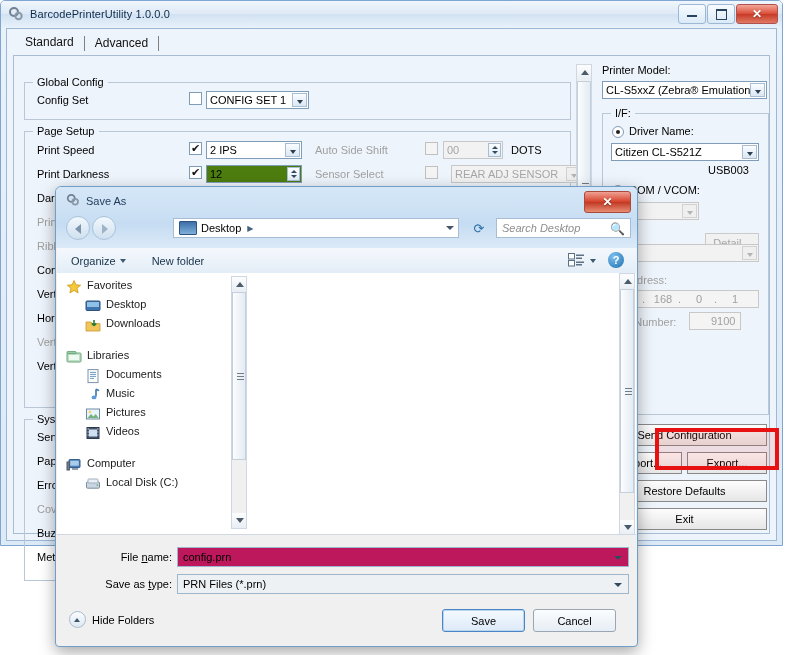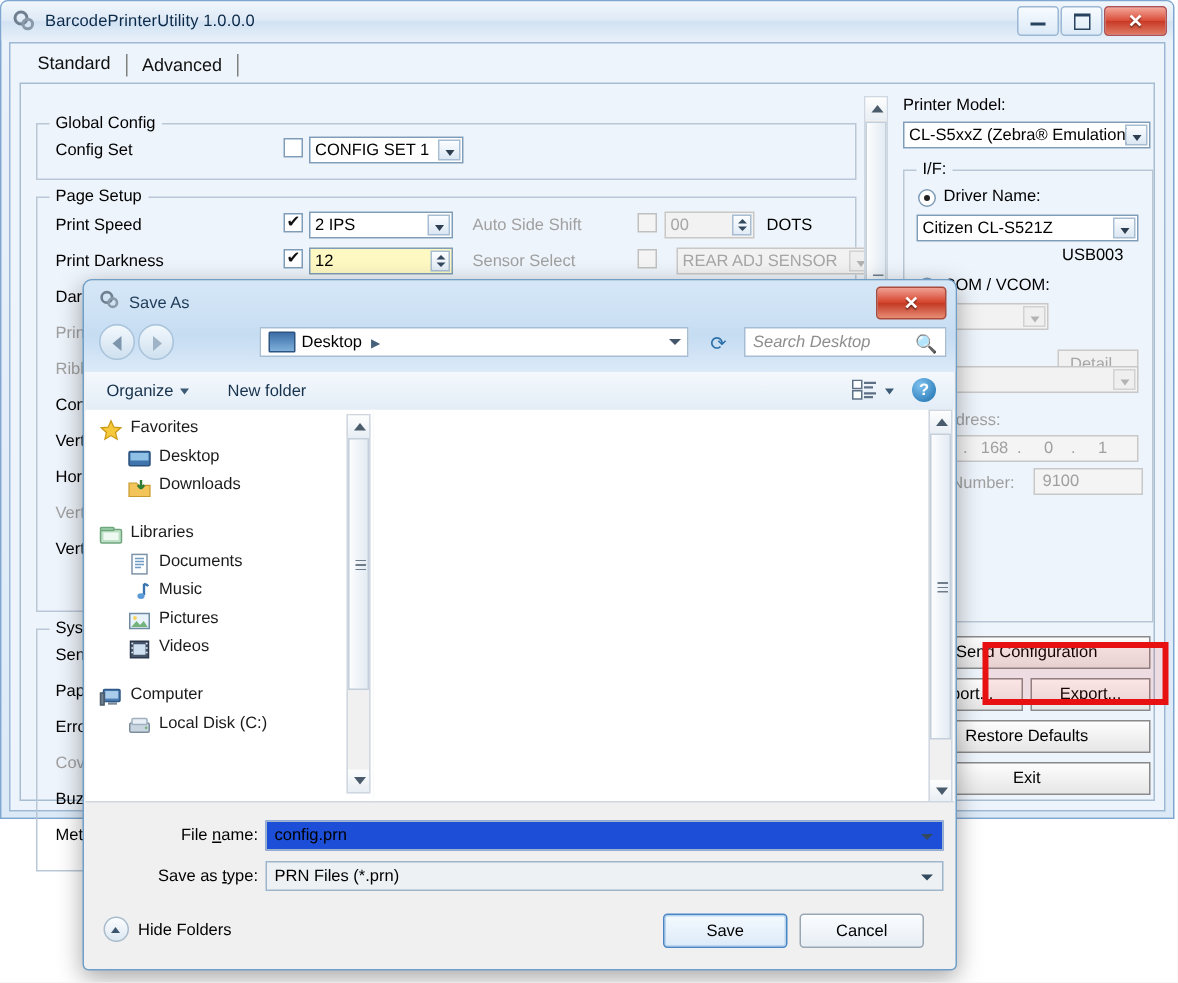--- a/index.html
+++ b/index.html
@@ -69,21 +69,21 @@
   .chk .tick{position:absolute;left:1px;top:-1px;font-size:11px;line-height:13px;color:#111;}
   .combo{position:absolute;height:18px;border:1px solid #7f9db9;background:#fff;box-sizing:border-box;
         font-size:11px;padding:2px 0 0 3px;overflow:hidden;white-space:nowrap;}
   .combo.dis{border-color:#c8c8c8;background:#f2f2f2;color:#a6a6a6;}
   .combo .arrow{position:absolute;right:1px;top:1px;width:15px;height:14px;
         background:linear-gradient(to bottom,#fbfdff,#dbe7f3);border:1px solid #a7bdd3;box-sizing:border-box;}
   .combo.dis .arrow{background:#efefef;border-color:#d2d2d2;}
   .combo .arrow:after{content:"";position:absolute;left:4px;top:6px;border-left:3px solid transparent;
         border-right:3px solid transparent;border-top:4px solid #2c3e50;}
   .combo.dis .arrow:after{border-top-color:#b3b3b3;}
-  .spin{position:absolute;height:18px;border:1px solid #7f9db9;background:#fef9c3;box-sizing:border-box;
+  .spin{position:absolute;height:18px;border:1px solid #7f9db9;background:#4d7c0f;box-sizing:border-box;
         font-size:11px;padding:2px 0 0 3px;overflow:hidden;white-space:nowrap;}
   .spin.dis{border-color:#c8c8c8;background:#f2f2f2;color:#a6a6a6;}
   .spin .ud{position:absolute;right:1px;top:1px;width:13px;height:14px;
         background:linear-gradient(to bottom,#fbfdff,#e2ecf6);border:1px solid #a7bdd3;box-sizing:border-box;}
   .spin .ud:before{content:"";position:absolute;left:3px;top:2px;border-left:3px solid transparent;border-right:3px solid transparent;border-bottom:3px solid #33495e;}
   .spin .ud:after{content:"";position:absolute;left:3px;bottom:2px;border-left:3px solid transparent;border-right:3px solid transparent;border-top:3px solid #33495e;}
   .radio{position:absolute;width:12px;height:12px;border:1px solid #7f9db9;border-radius:50%;background:#fff;box-sizing:border-box;}
   .radio.sel:after{content:"";position:absolute;left:3px;top:3px;width:4px;height:4px;border-radius:50%;background:#222;}
   .btn{position:absolute;border:1px solid #8a8a8a;background:linear-gradient(to bottom,#fdfdfd,#e6e6e6);
       font-size:11px;display:flex;align-items:center;justify-content:center;box-sizing:border-box;color:#000;}
@@ -164,21 +164,21 @@
   .tree-ico{width:16px;height:16px;margin-right:5px;flex:0 0 auto;position:relative;}
   .gap{height:13px;}
 
   .filepane{
     position:absolute;left:193px;top:86px;right:1px;bottom:110px;background:#fff;
   }
   .dlg-bottom{
     position:absolute;left:1px;right:1px;bottom:1px;height:110px;background:#f0f0f0;border-top:1px solid #cfd8e0;
   }
   .fld-label{position:absolute;font-size:11px;color:#000;text-align:right;}
-  .fld{position:absolute;height:20px;border:1px solid #9eb6cc;background:#1d4ed8;box-sizing:border-box;font-size:11px;
+  .fld{position:absolute;height:20px;border:1px solid #9eb6cc;background:#be185d;box-sizing:border-box;font-size:11px;
        display:flex;align-items:center;padding-left:5px;}
   .fld.grey{background:#eef1f4;}
   .fld .fld-arrow{position:absolute;right:6px;top:8px;border-left:4px solid transparent;border-right:4px solid transparent;border-top:4px solid #33495e;}
   .dbtn{
     position:absolute;height:23px;border:1px solid #9aa7b3;border-radius:3px;
     background:linear-gradient(to bottom,#fbfdff,#e6edf4);
     font-size:11px;display:flex;align-items:center;justify-content:center;box-sizing:border-box;
   }
   .dbtn.default{border:1px solid #4a86c5;box-shadow:0 0 0 1px #bad6ef inset;
        background:linear-gradient(to bottom,#f4faff,#ddeaf8);}
@@ -345,21 +345,21 @@
           <span class="ipbox" style="left:8px;top:176px;width:148px;">
             <span style="width:30px;text-align:center;"></span>
             <span style="width:6px;">.</span>
             <span style="width:30px;text-align:center;">168</span>
             <span style="width:6px;">.</span>
             <span style="width:30px;text-align:center;">0</span>
             <span style="width:6px;">.</span>
             <span style="width:30px;text-align:center;">1</span>
           </span>
           <span class="lbl dis" style="left:8px;top:202px;">Port Number:</span>
-          <span class="ipbox" style="left:86px;top:198px;width:73px;padding-left:5px;">
+          <span class="ipbox" style="left:86px;top:198px;width:52px;padding-left:21px;">
             <span>9100</span>
           </span>
         </div>
 
         <span class="btn" style="left:588px;top:368px;width:165px;height:22px;">Send Configuration</span>
         <span class="btn" style="left:588px;top:396px;width:80px;height:22px;">Import...</span>
         <span class="btn" style="left:673px;top:396px;width:80px;height:22px;">
             <u>Export...</u>
           </span>
         <span class="btn" style="left:588px;top:424px;width:165px;height:22px;">Restore Defaults</span>

